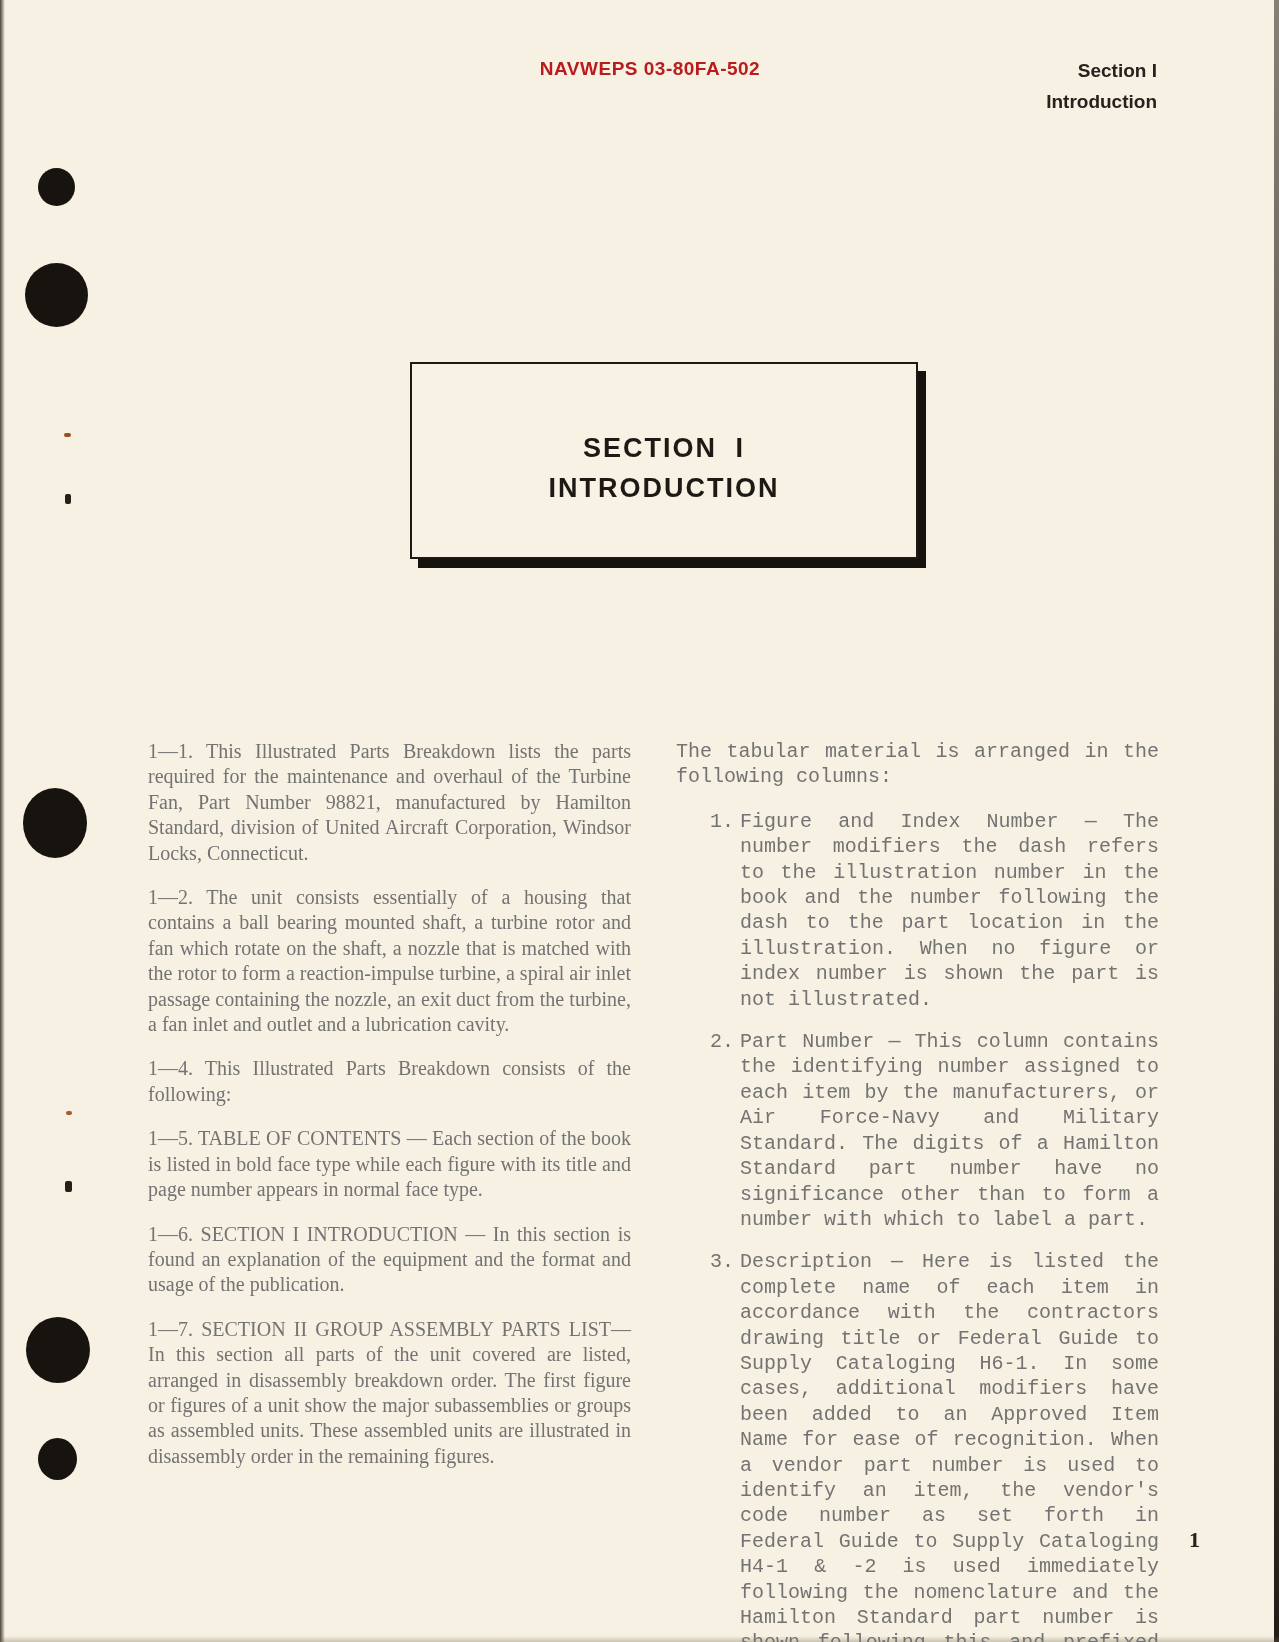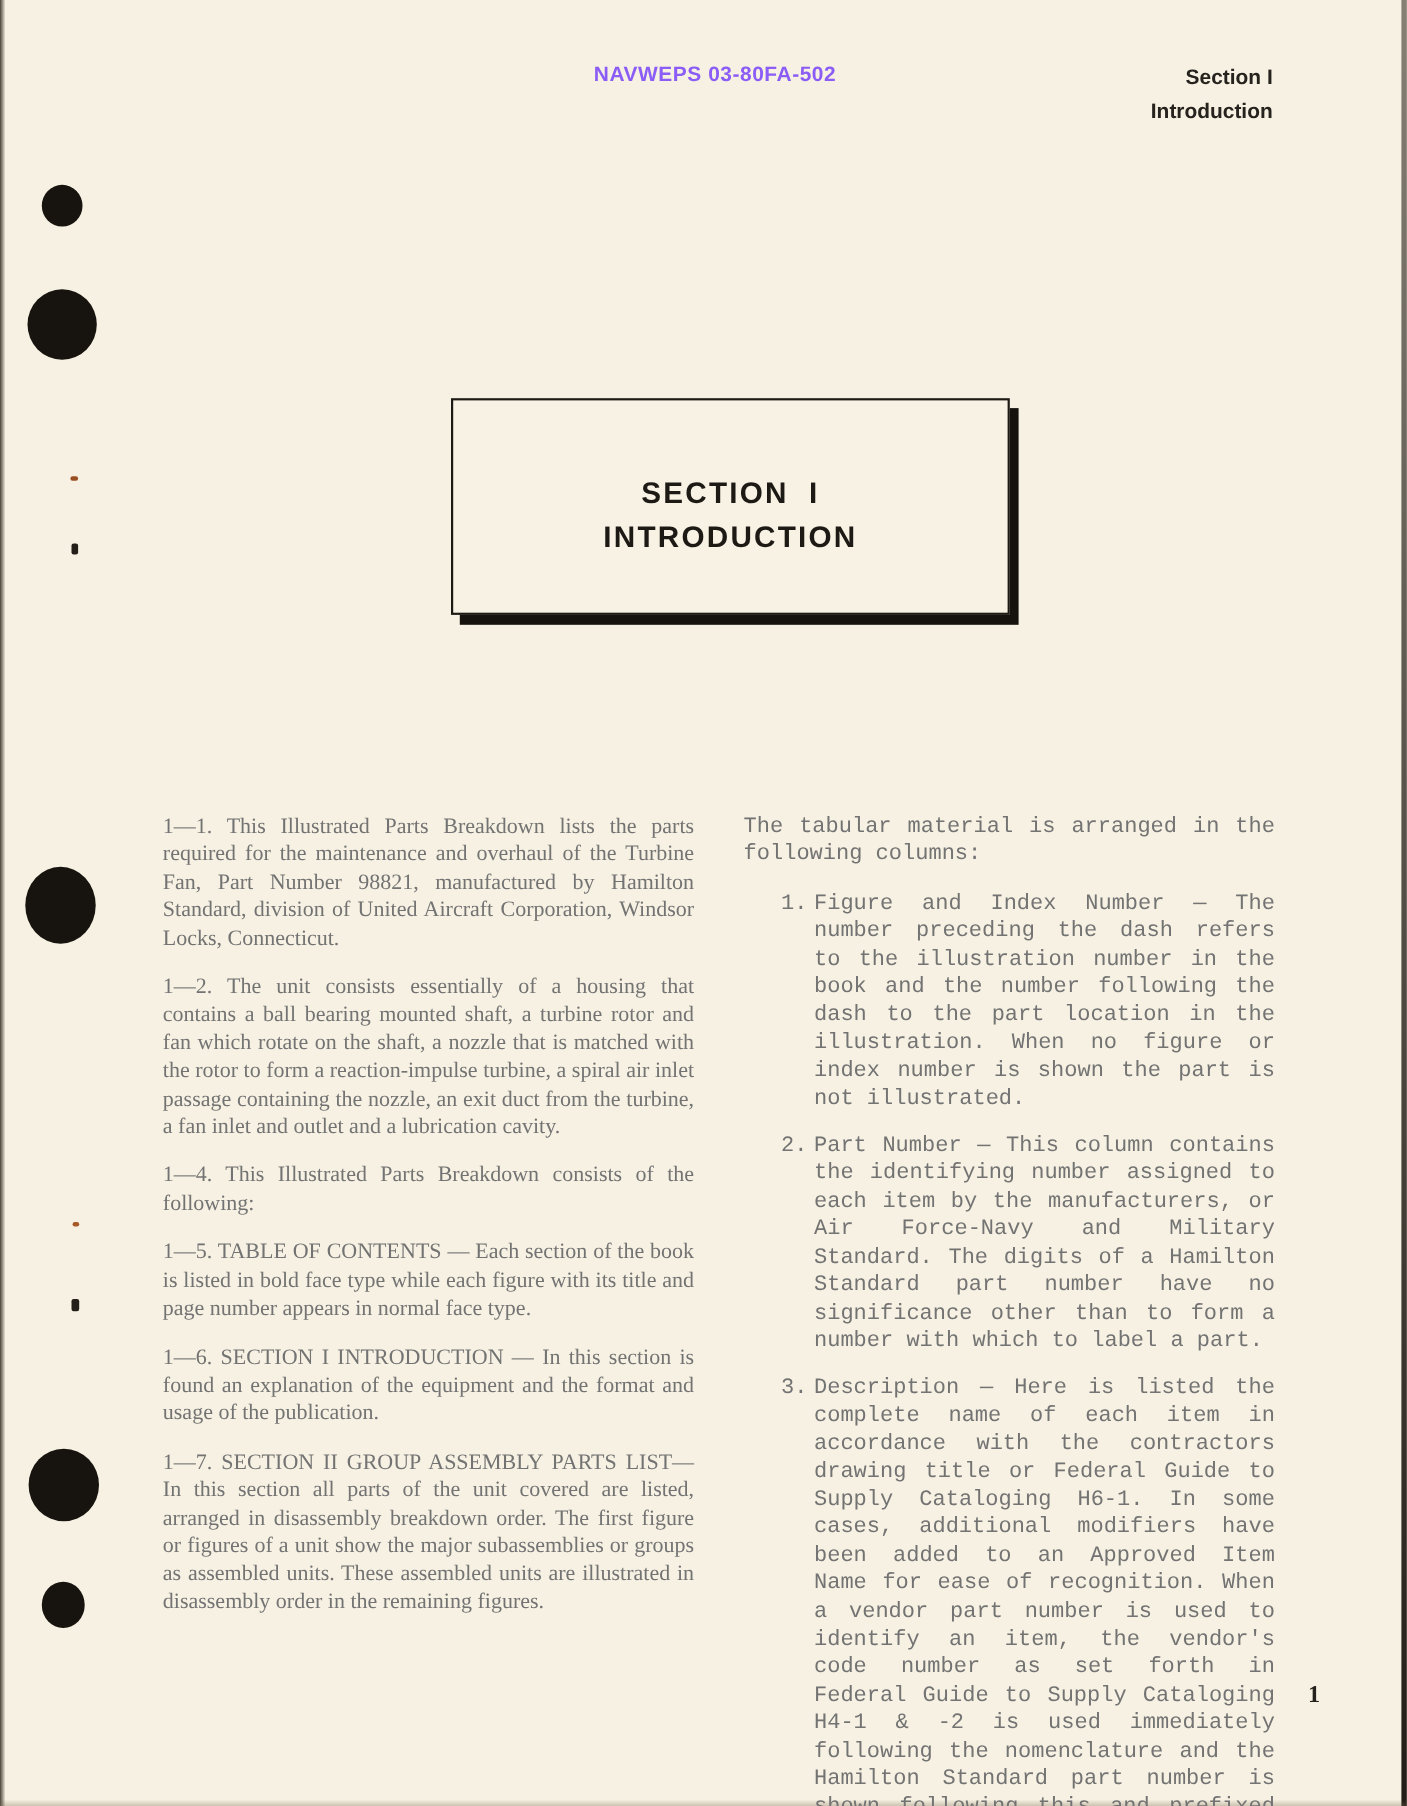--- a/index.html
+++ b/index.html
@@ -26,21 +26,21 @@
   .edge-bottom {
     position: absolute; left: 0; bottom: 0; width: 100%; height: 6px;
     background: linear-gradient(to bottom, rgba(120,105,80,0.0), rgba(120,105,80,0.35));
   }
   
   .hdr-doc {
     position: absolute; left: 400px; top: 58px; width: 500px;
     text-align: center;
     font-family: "Liberation Sans", sans-serif;
     font-weight: bold; font-size: 19px; letter-spacing: 0.5px;
-    color: #8b5cf6;
+    color: #b91c1c;
   }
   .hdr-right {
     position: absolute; right: 122px; top: 55px;
     text-align: right;
     font-family: "Liberation Sans", sans-serif;
     font-weight: bold; font-size: 19px; line-height: 31px;
     color: #26221d;
   }
   
   .dot {
@@ -134,21 +134,21 @@
     <p>1—4. This Illustrated Parts Breakdown consists of the following:</p>
     <p>1—5. TABLE OF CONTENTS — Each section of the book is listed in bold face type while each figure with its title and page number appears in normal face type.</p>
     <p>1—6. SECTION I INTRODUCTION — In this section is found an explanation of the equipment and the format and usage of the publication.</p>
     <p>1—7. SECTION II GROUP ASSEMBLY PARTS LIST— In this section all parts of the unit covered are listed, arranged in disassembly breakdown order. The first figure or figures of a unit show the major subassemblies or groups as assembled units. These assembled units are illustrated in disassembly order in the remaining figures.</p>
   </div>
 
   <div class="col col-right">
     <p>The tabular material is arranged in the following columns:</p>
     <div class="list-item">
       <span class="num">1.</span>
-      <span>Figure and Index Number — The number preceding the dash refers to the illustration number in the book and the number following the dash to the part location in the illustration. When no figure or index number is shown the part is not illustrated.</span>
+      <span>Figure and Index Number — The number modifiers the dash refers to the illustration number in the book and the number following the dash to the part location in the illustration. When no figure or index number is shown the part is not illustrated.</span>
     </div>
     <div class="list-item">
       <span class="num">2.</span>
       <span>Part Number — This column contains the identifying number assigned to each item by the manufacturers, or Air Force-Navy and Military Standard. The digits of a Hamilton Standard part number have no significance other than to form a number with which to label a part.</span>
     </div>
     <div class="list-item">
       <span class="num">3.</span>
       <span>Description — Here is listed the complete name of each item in accordance with the contractors drawing title or Federal Guide to Supply Cataloging H6-1. In some cases, additional modifiers have been added to an Approved Item Name for ease of recognition. When a vendor part number is used to identify an item, the vendor's code number as set forth in Federal Guide to Supply Cataloging H4-1 &amp; -2 is used immediately following the nomenclature and the Hamilton Standard part number is shown following this and prefixed by HS. A list of these vendors if applicable, is in the last paragraph of this Section. Cross reference is made in this column when items are broken down in other figures, for superseded and superseding parts and to notes which</span>
     </div>
   </div>

